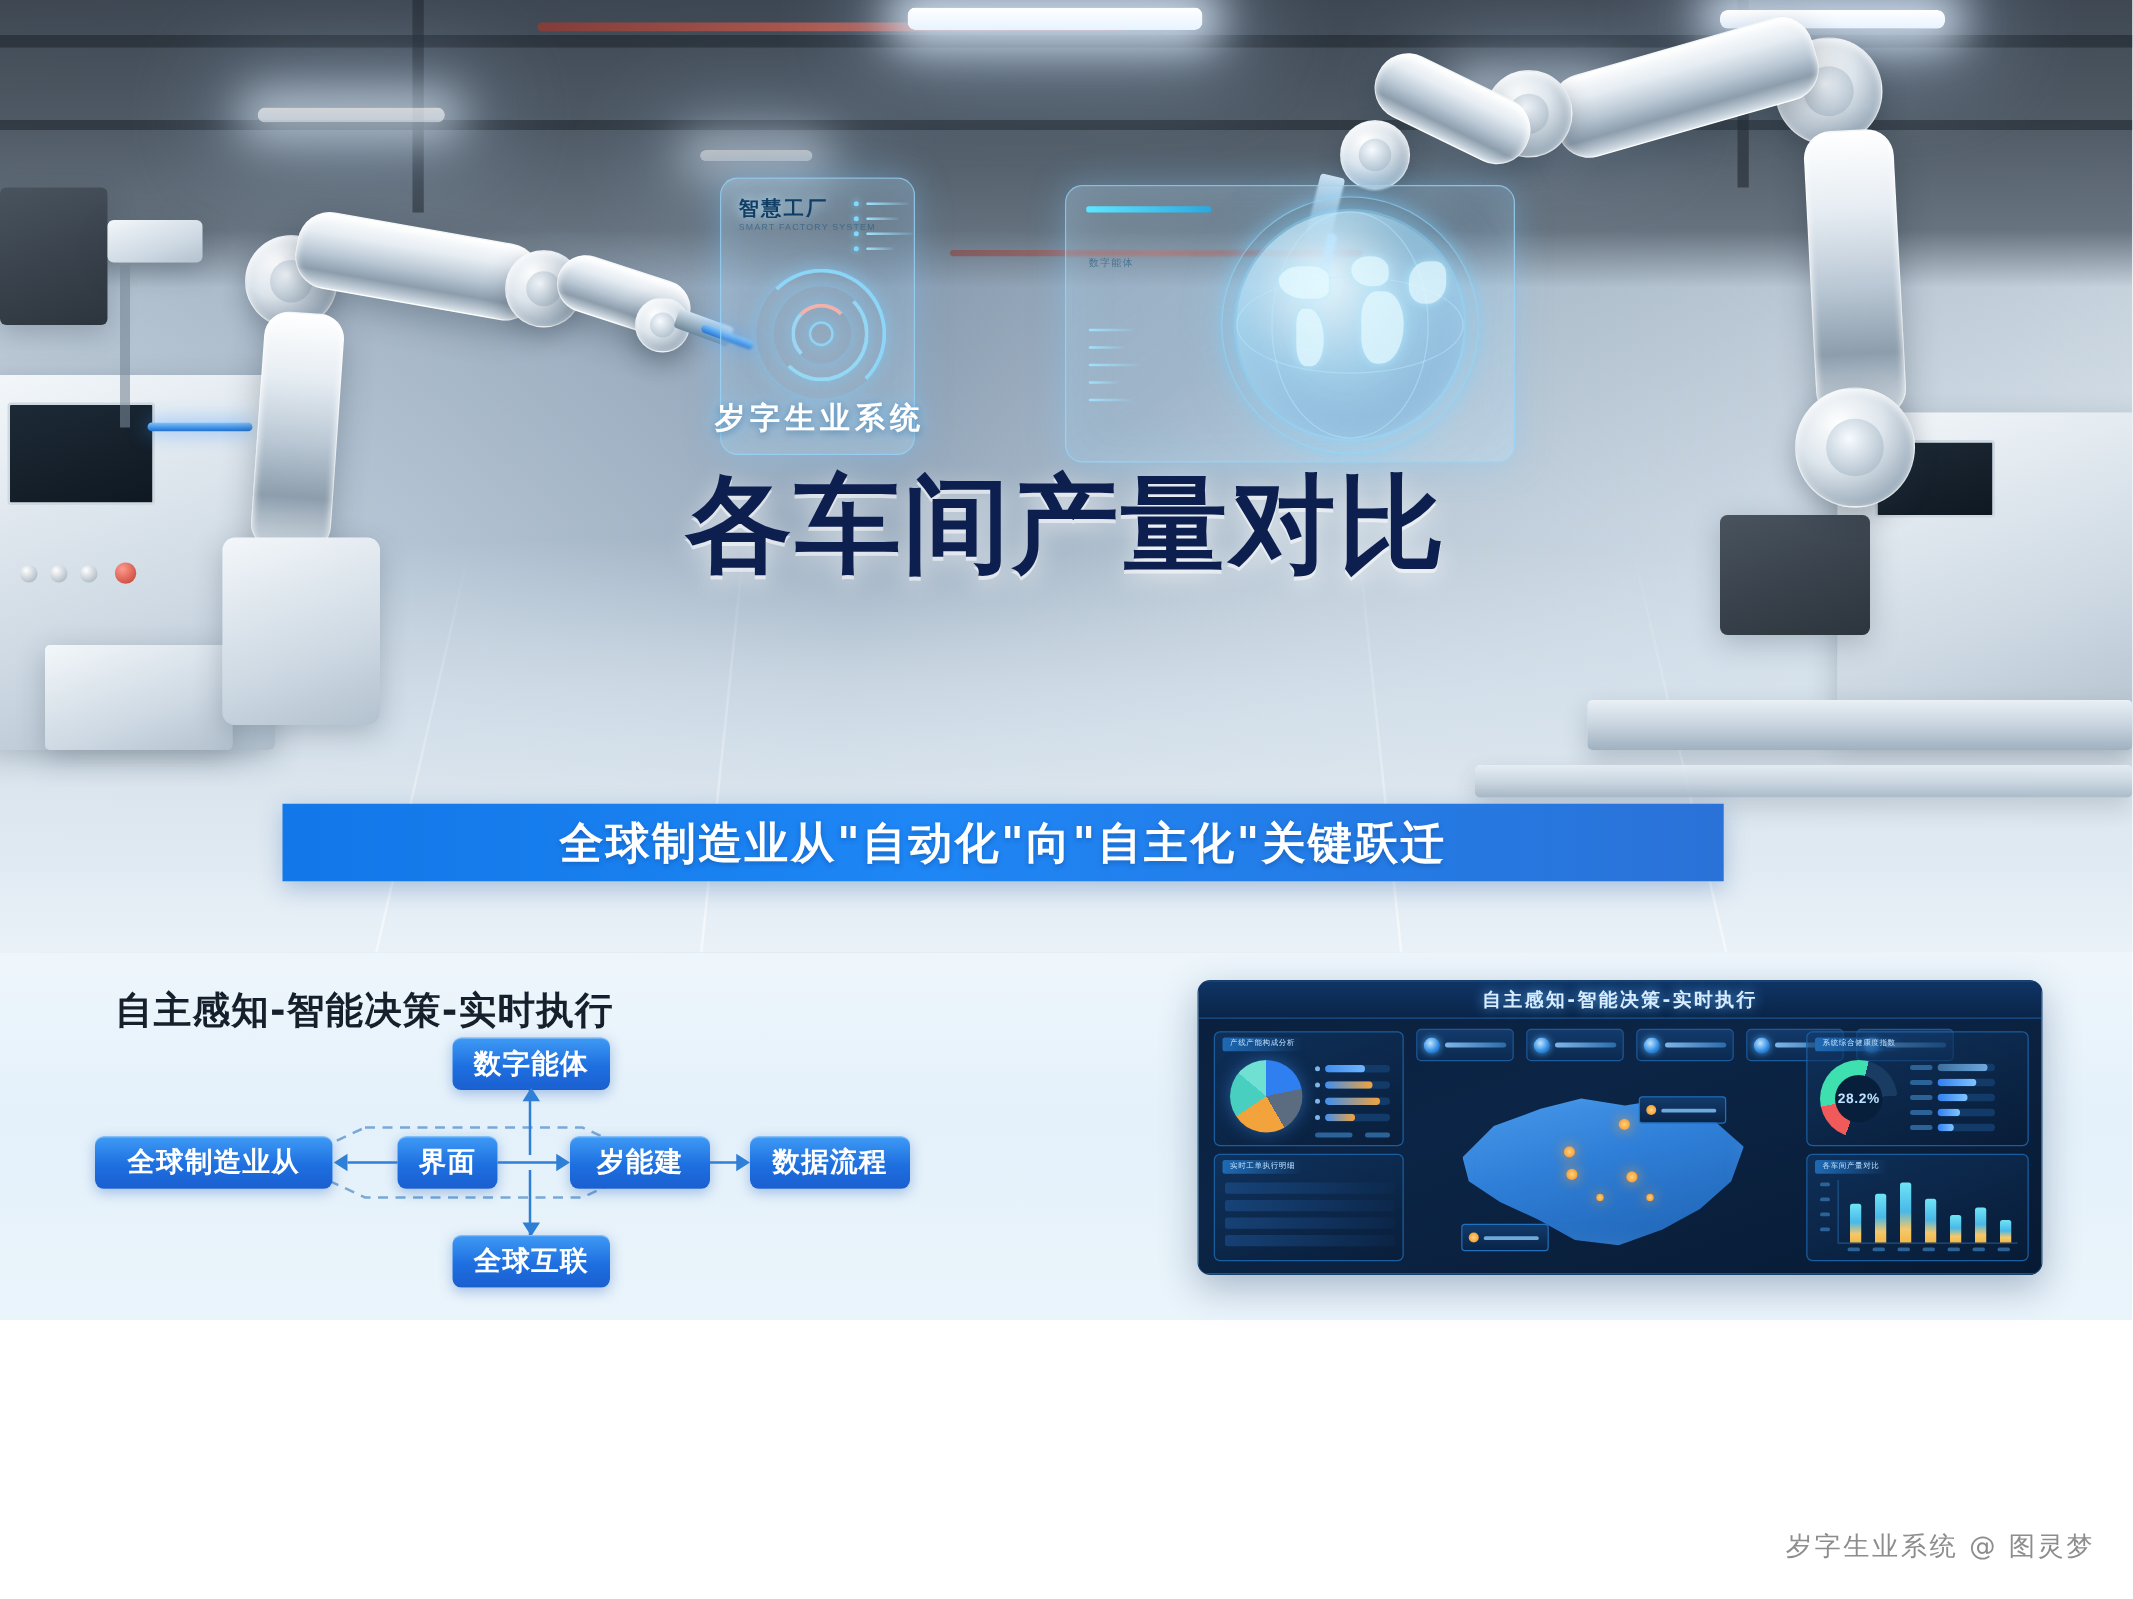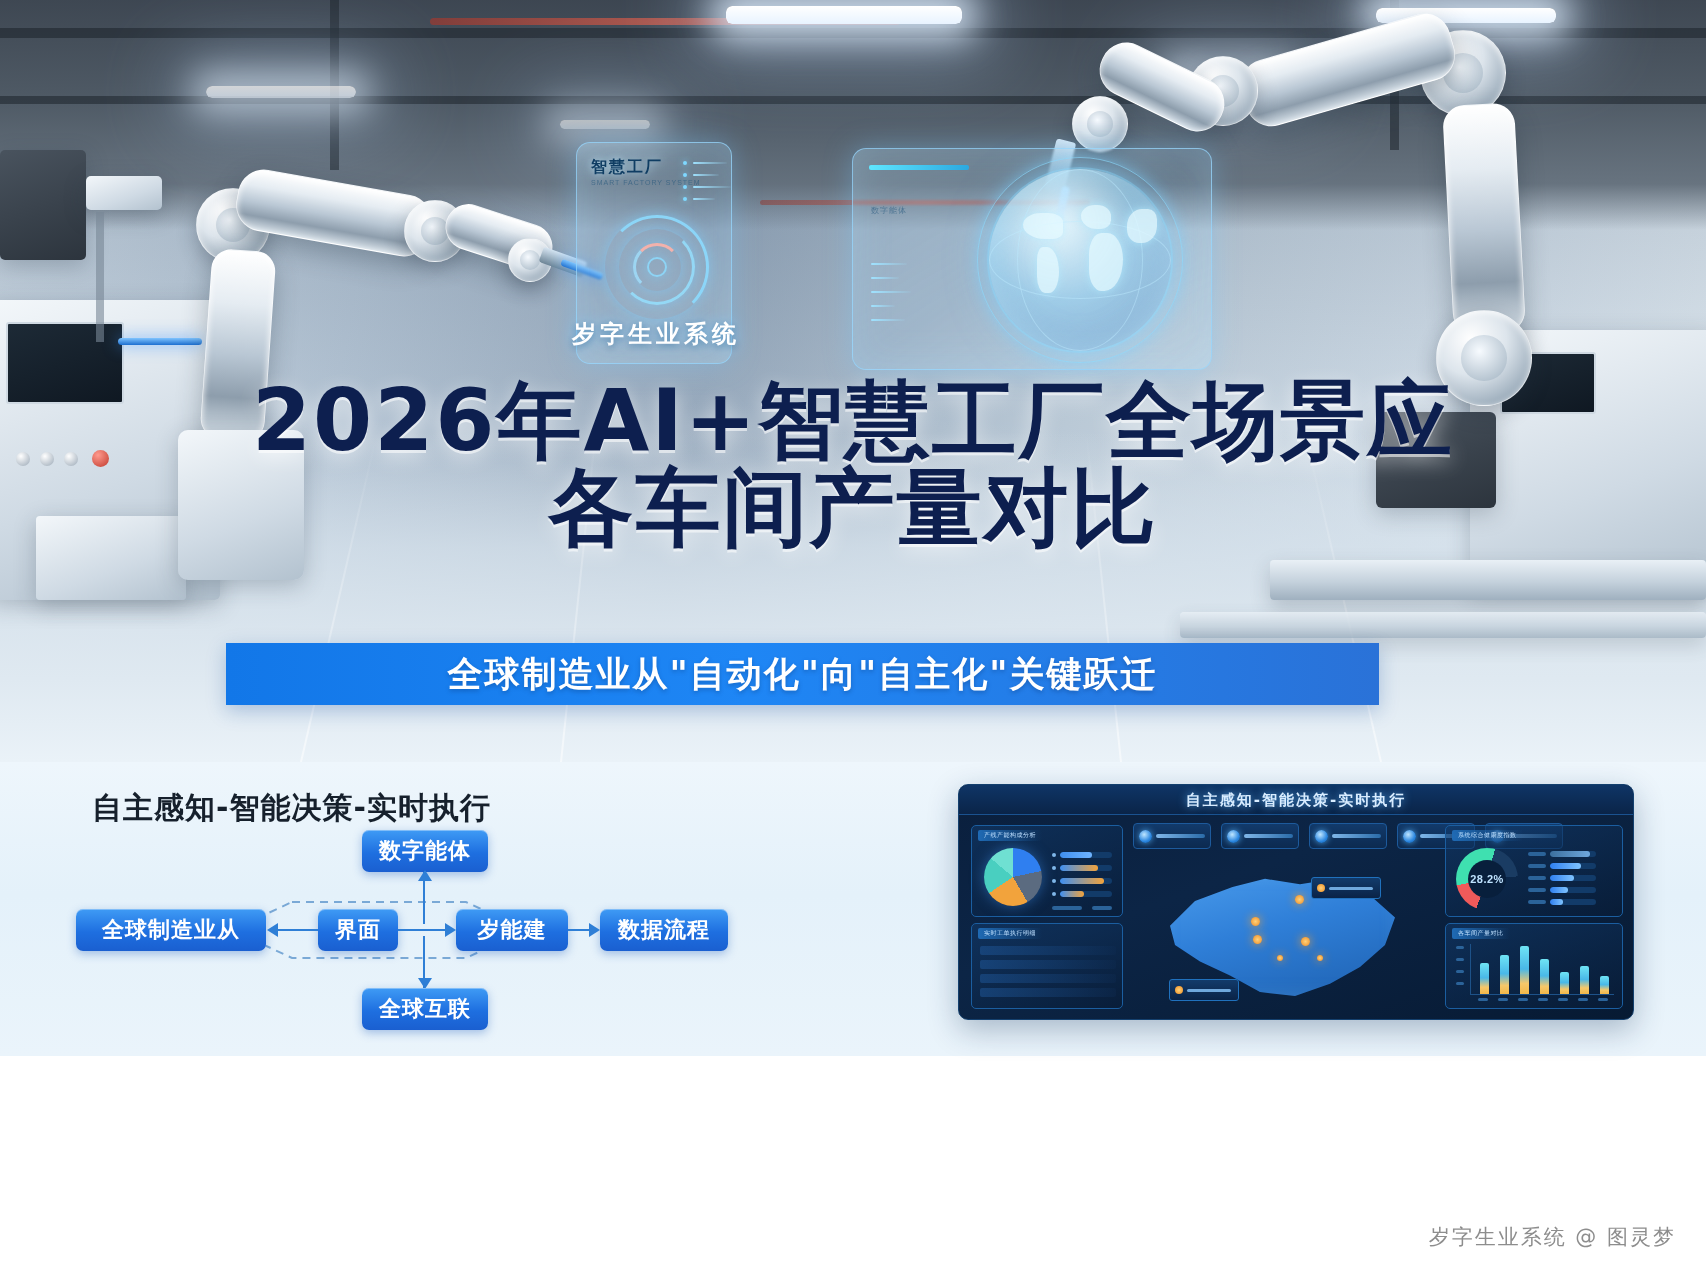--- a/index.html
+++ b/index.html
@@ -401,21 +401,20 @@
         <div class="meridian" style="left:0;top:52px;width:182px;height:78px;"></div>
         <div class="cont" style="left:34px;top:44px;width:40px;height:26px;border-radius:50% 40% 30% 60%;"></div>
         <div class="cont" style="left:48px;top:78px;width:22px;height:46px;border-radius:30% 60% 50% 40%;"></div>
         <div class="cont" style="left:92px;top:36px;width:30px;height:24px;border-radius:50% 50% 40% 60%;"></div>
         <div class="cont" style="left:100px;top:64px;width:34px;height:58px;border-radius:40% 50% 60% 40%;"></div>
         <div class="cont" style="left:138px;top:40px;width:30px;height:34px;border-radius:50% 30% 50% 40%;"></div>
       </div>
     </div>
 
     <div class="title-block">
-      <div class="title-line">2026年AI+智慧工厂全场景应</div>
       <div class="title-line">各车间产量对比</div>
     </div>
 
     <div class="subtitle-bar">
       <span>全球制造业从"自动化"向"自主化"关键跃迁</span>
     </div>
   </div>
 
   <div class="lower"></div>
 

